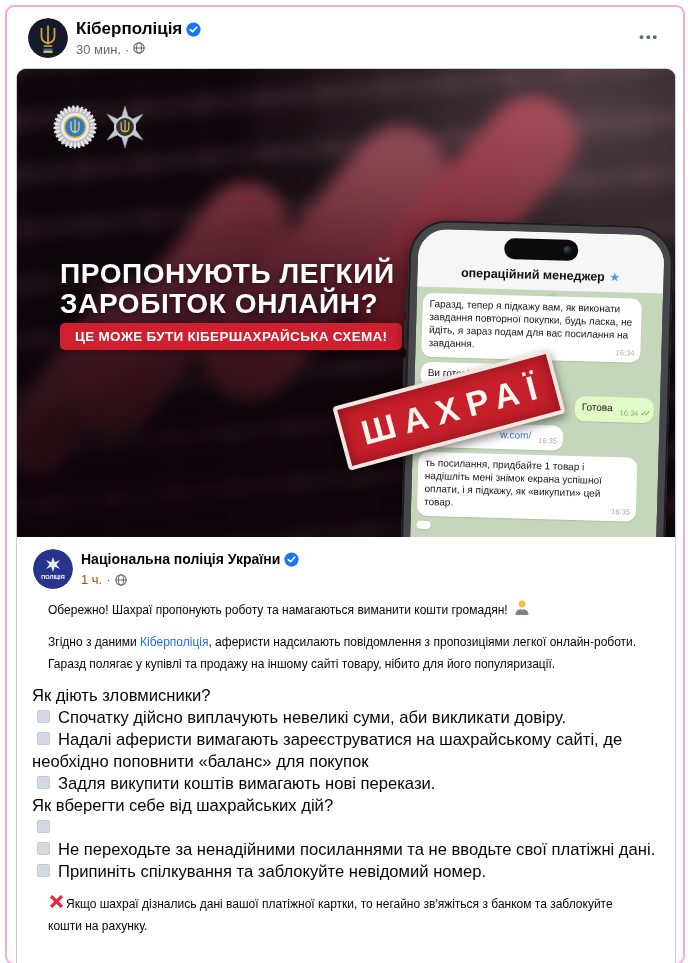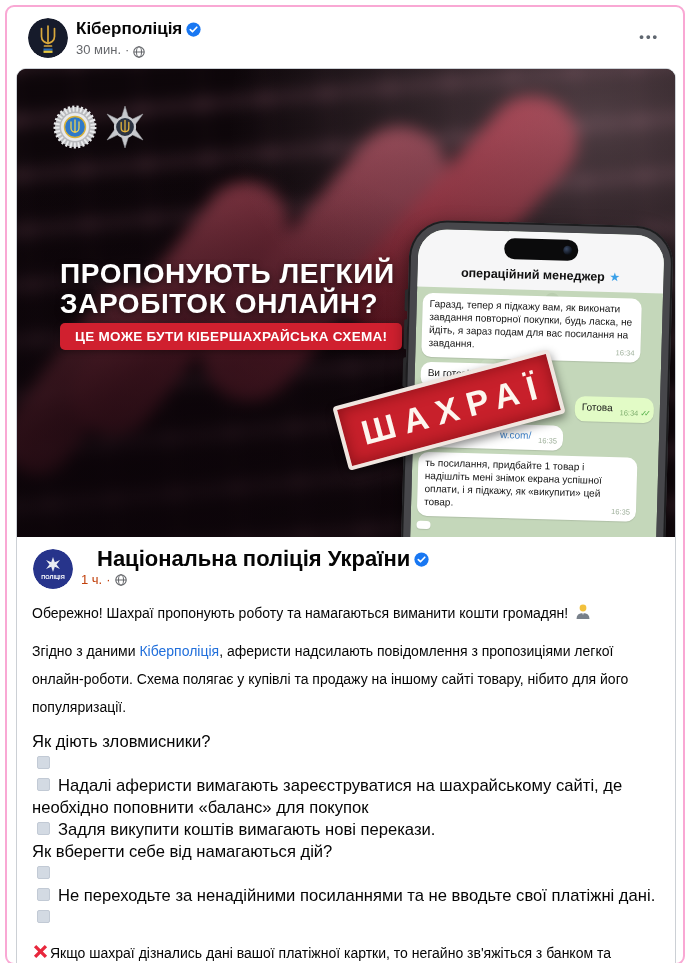--- a/index.html
+++ b/index.html
@@ -10,21 +10,21 @@
   .card{
     position:absolute;left:5px;top:5px;width:676px;height:956px;
     background:#fff;border:2px solid #f9a8d4;border-radius:9px;overflow:hidden;
   }
   
   .post-header{display:flex;align-items:flex-start;padding:11px 16px 8px 21px;position:relative;}
   .avatar-wrap{width:40px;height:40px;border-radius:50%;overflow:hidden;flex:0 0 40px;cursor:pointer;}
   .h-info{margin-left:8px;flex:1;}
   .h-name-row{display:flex;align-items:center;gap:4px;margin-top:1px;}
   .h-name{font-size:17px;font-weight:bold;color:#050505;line-height:20px;cursor:pointer;}
-  .h-sub{display:flex;align-items:flex-end;gap:4px;margin-top:3px;font-size:13px;color:#65676b;line-height:16px;}
+  .h-sub{display:flex;align-items:flex-start;gap:4px;margin-top:3px;font-size:13px;color:#65676b;line-height:16px;}
   .menu-dots{position:absolute;right:18px;top:18px;color:#606770;font-size:13px;letter-spacing:2px;
     font-weight:bold;cursor:pointer;padding:4px 6px;border-radius:50%;}
   
   .attachment{
     position:absolute;left:9px;top:61px;width:658px;height:999px;
     border:1px solid #ccd0d5;border-radius:10px;overflow:hidden;background:#fff;
   }
   
   .hero{position:relative;width:658px;height:468px;background:#1c0e13;overflow:hidden;cursor:pointer;}
   .hero-blur{position:absolute;inset:-30px;filter:blur(8px);}
@@ -79,24 +79,24 @@
   
   .stamp{position:absolute;left:320px;top:308px;width:216px;height:58px;
     background:#c8202b;border:4px solid #efe6e0;border-radius:4px;
     transform:rotate(-15deg);display:flex;align-items:center;justify-content:center;
     color:#fdf6ef;font-weight:bold;font-size:34px;letter-spacing:9px;text-indent:9px;
     box-shadow:0 4px 10px rgba(0,0,0,0.45), inset 0 0 16px rgba(70,0,6,0.5);}
   
   .shared-header{display:flex;align-items:flex-start;padding:12px 16px 4px;}
   .s-info{margin-left:8px;}
   .s-name-row{display:flex;align-items:center;gap:4px;}
-  .s-name{font-size:22px;font-weight:bold;color:#050505;line-height:20px;cursor:pointer;margin-left:16px;}
+  .s-name{font-size:14px;font-weight:bold;color:#050505;line-height:20px;cursor:pointer;}
   .s-sub{display:flex;align-items:center;gap:4px;margin-top:3px;font-size:13px;color:#c2410c;}
   .shared-body{padding:6px 15px 16px;}
-  .ptext{font-size:14px;line-height:28px;color:#050505;margin:0 0 10px;}
+  .ptext{font-size:12px;line-height:22px;color:#050505;margin:0 16px 10px;}
   .pline{font-size:16.6px;line-height:22px;color:#050505;}
   .plist{margin:0 0 10px;}
   .sq{display:inline-block;width:11px;height:11px;background:#d3dae3;border:1px solid #c2cad5;
     border-radius:2px;margin:0 8px 0 5px;}
   .fb-link{color:#216fdb;cursor:pointer;}
   .emoji-svg{display:inline-block;vertical-align:-3px;margin-left:2px;}
   .emoji-x{display:inline-block;vertical-align:-2px;margin-right:1px;}
   .vbadge{display:inline-block;vertical-align:-2px;}
 </style>
 </head>
@@ -255,31 +255,31 @@
     <div class="shared-body">
       <p class="ptext">
         <span>Обережно! Шахраї пропонують роботу та намагаються виманити кошти громадян!</span>
         <svg class="emoji-svg" width="18" height="18" viewBox="0 0 18 18">
           <circle cx="9" cy="5" r="3.4" fill="#f2c13d"></circle>
           <path d="M2.5 16 q0-6 6.5-6 q6.5 0 6.5 6 z" fill="#78808a"></path>
           <path d="M8 10.2 l1 1.6 1-1.6 z" fill="#ffffff"></path>
         </svg>
       </p>
 
-      <p class="ptext"><span>Згідно з даними </span><span class="fb-link">Кіберполіція</span><span>, аферисти надсилають повідомлення з пропозиціями легкої онлайн-роботи. Схема полягає у купівлі та продажу на іншому сайті товару, нібито для його популяризації.</span></p>
+      <p class="ptext"><span>Згідно з даними </span><span class="fb-link">Кіберполіція</span><span>, аферисти надсилають повідомлення з пропозиціями легкої онлайн-роботи. Гаразд полягає у купівлі та продажу на іншому сайті товару, нібито для його популяризації.</span></p>
 
       <div class="plist">
         <div class="pline">Як діють зловмисники?</div>
-        <div class="pline"><span class="sq"></span></div>
+        <div class="pline"><span class="sq"></span><span>Спочатку дійсно виплачують невеликі суми, аби викликати довіру.</span></div>
         <div class="pline"><span class="sq"></span><span>Надалі аферисти вимагають зареєструватися на шахрайському сайті, де необхідно поповнити «баланс» для покупок</span></div>
         <div class="pline"><span class="sq"></span><span>Задля викупити коштів вимагають нові перекази.</span></div>
-        <div class="pline">Як вберегти себе від намагаються дій?</div>
+        <div class="pline">Як вберегти себе від шахрайських дій?</div>
         <div class="pline"><span class="sq"></span></div>
         <div class="pline"><span class="sq"></span><span>Не переходьте за ненадійними посиланнями та не вводьте свої платіжні дані.</span></div>
-        <div class="pline"><span class="sq"></span></div>
+        <div class="pline"><span class="sq"></span><span>Припиніть спілкування та заблокуйте невідомий номер.</span></div>
       </div>
 
       <p class="ptext">
         <svg class="emoji-x" width="17" height="17" viewBox="0 0 16 16">
           <path d="M1.8 4 L4 1.8 L8 5.8 L12 1.8 L14.2 4 L10.2 8 L14.2 12 L12 14.2 L8 10.2 L4 14.2 L1.8 12 L5.8 8 Z" fill="#e8273c"></path>
         </svg><span>Якщо шахраї дізнались дані вашої платіжної картки, то негайно зв'яжіться з банком та заблокуйте кошти на рахунку.</span>
       </p>
 
     </div>
 

